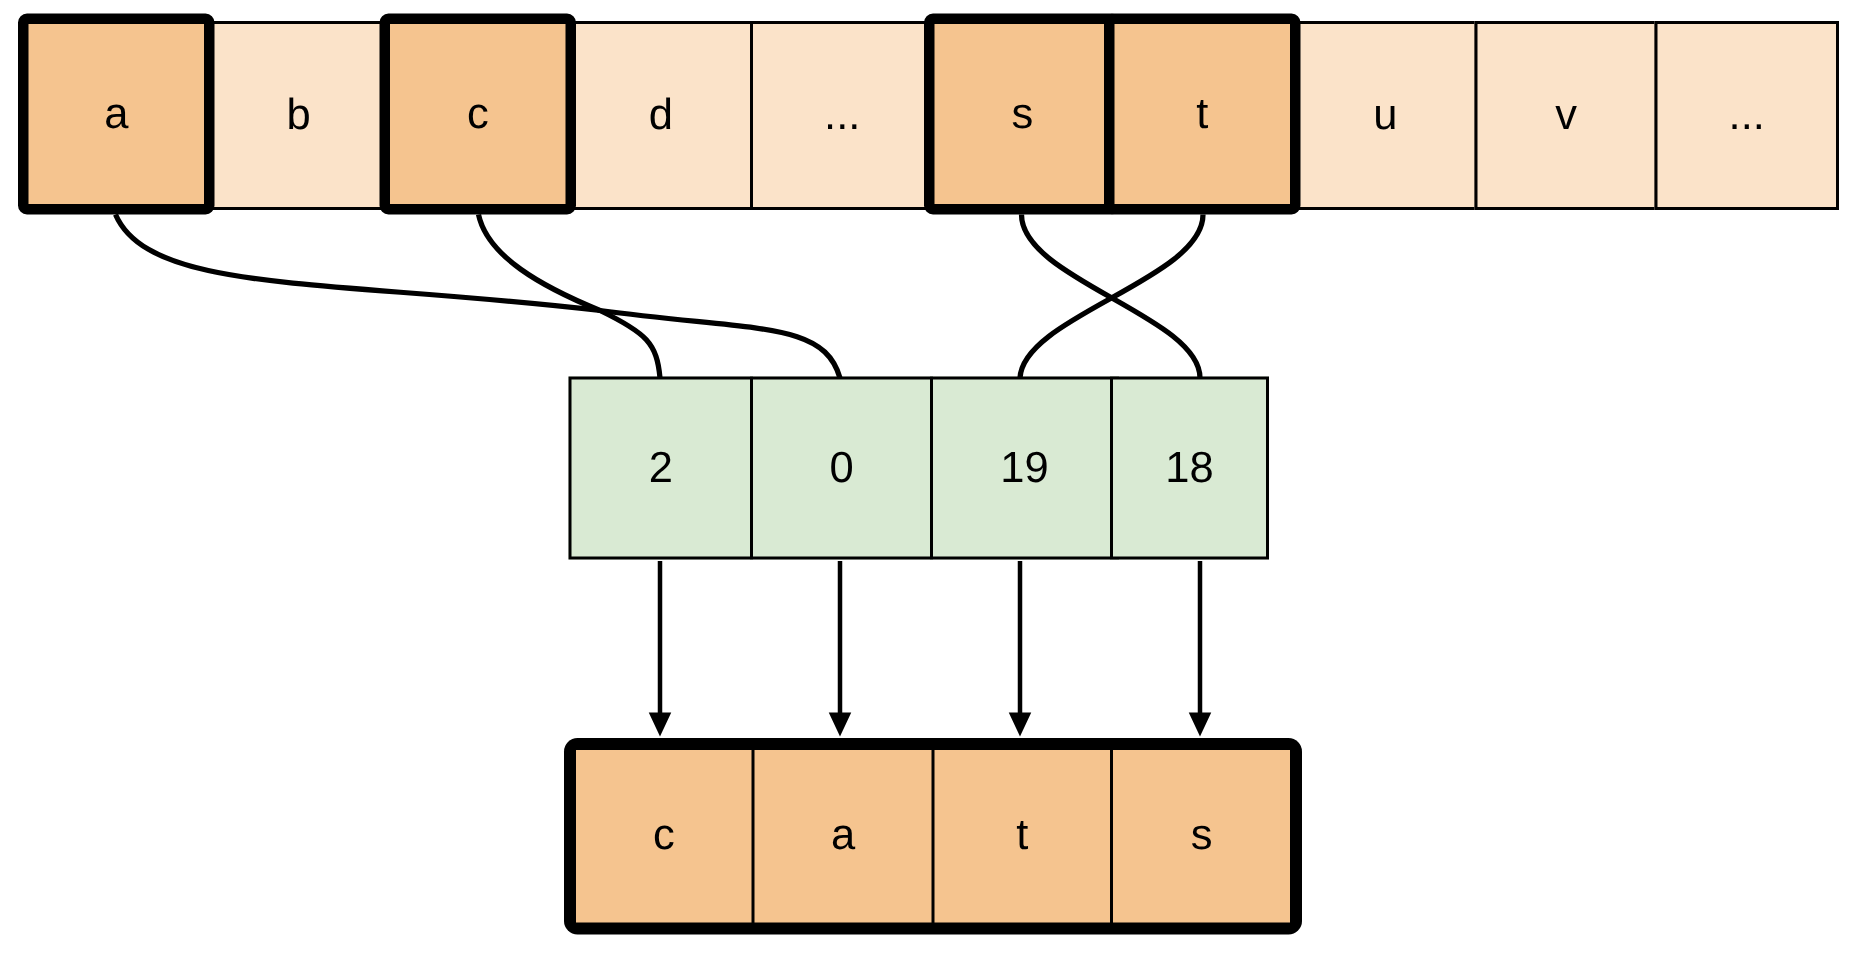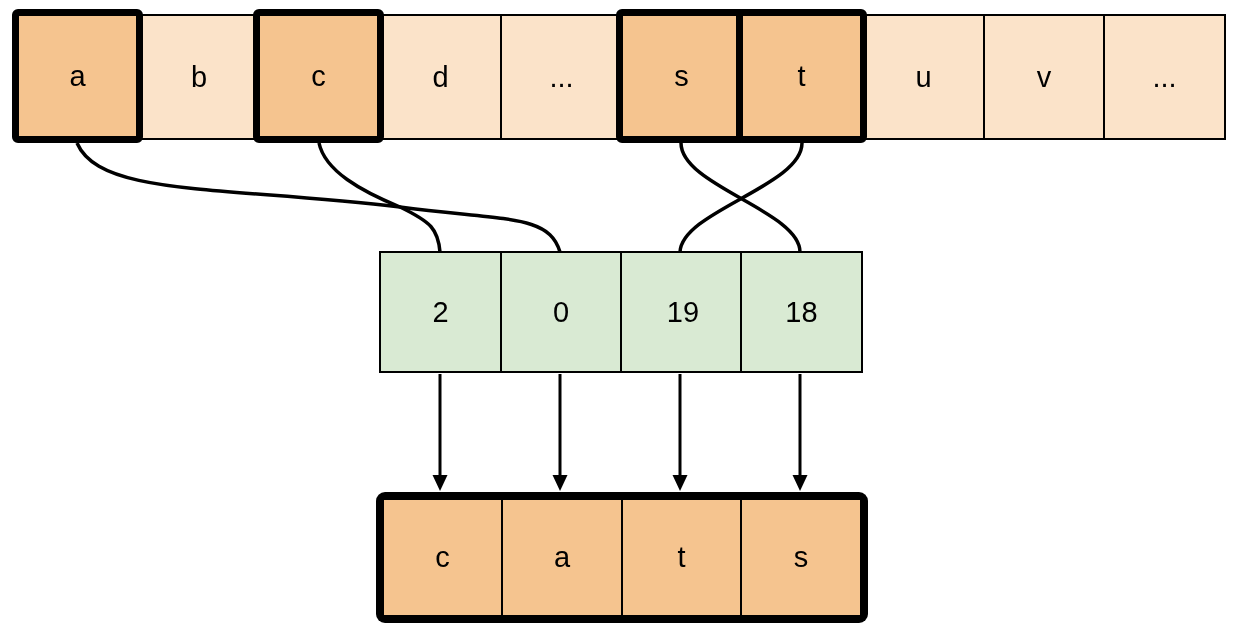--- a/index.html
+++ b/index.html
@@ -95,21 +95,21 @@
   <div>
     <div class="cell token" style="left:379px;width:123px">
         <span>2</span>
       </div>
     <div class="cell token" style="left:500px;width:122px">
         <span>0</span>
       </div>
     <div class="cell token" style="left:620px;width:126px">
         <span>19</span>
       </div>
-    <div class="cell token" style="left:740px;width:123px">
+    <div class="cell token" style="left:740px;width:106px">
         <span>18</span>
       </div>
   </div>
 
   <div class="out-wrap">
     <div class="cell out" style="left:8px;width:117px">
         <span>c</span>
       </div>
     <div class="cell out" style="left:127px;width:118px">
         <span>a</span>

